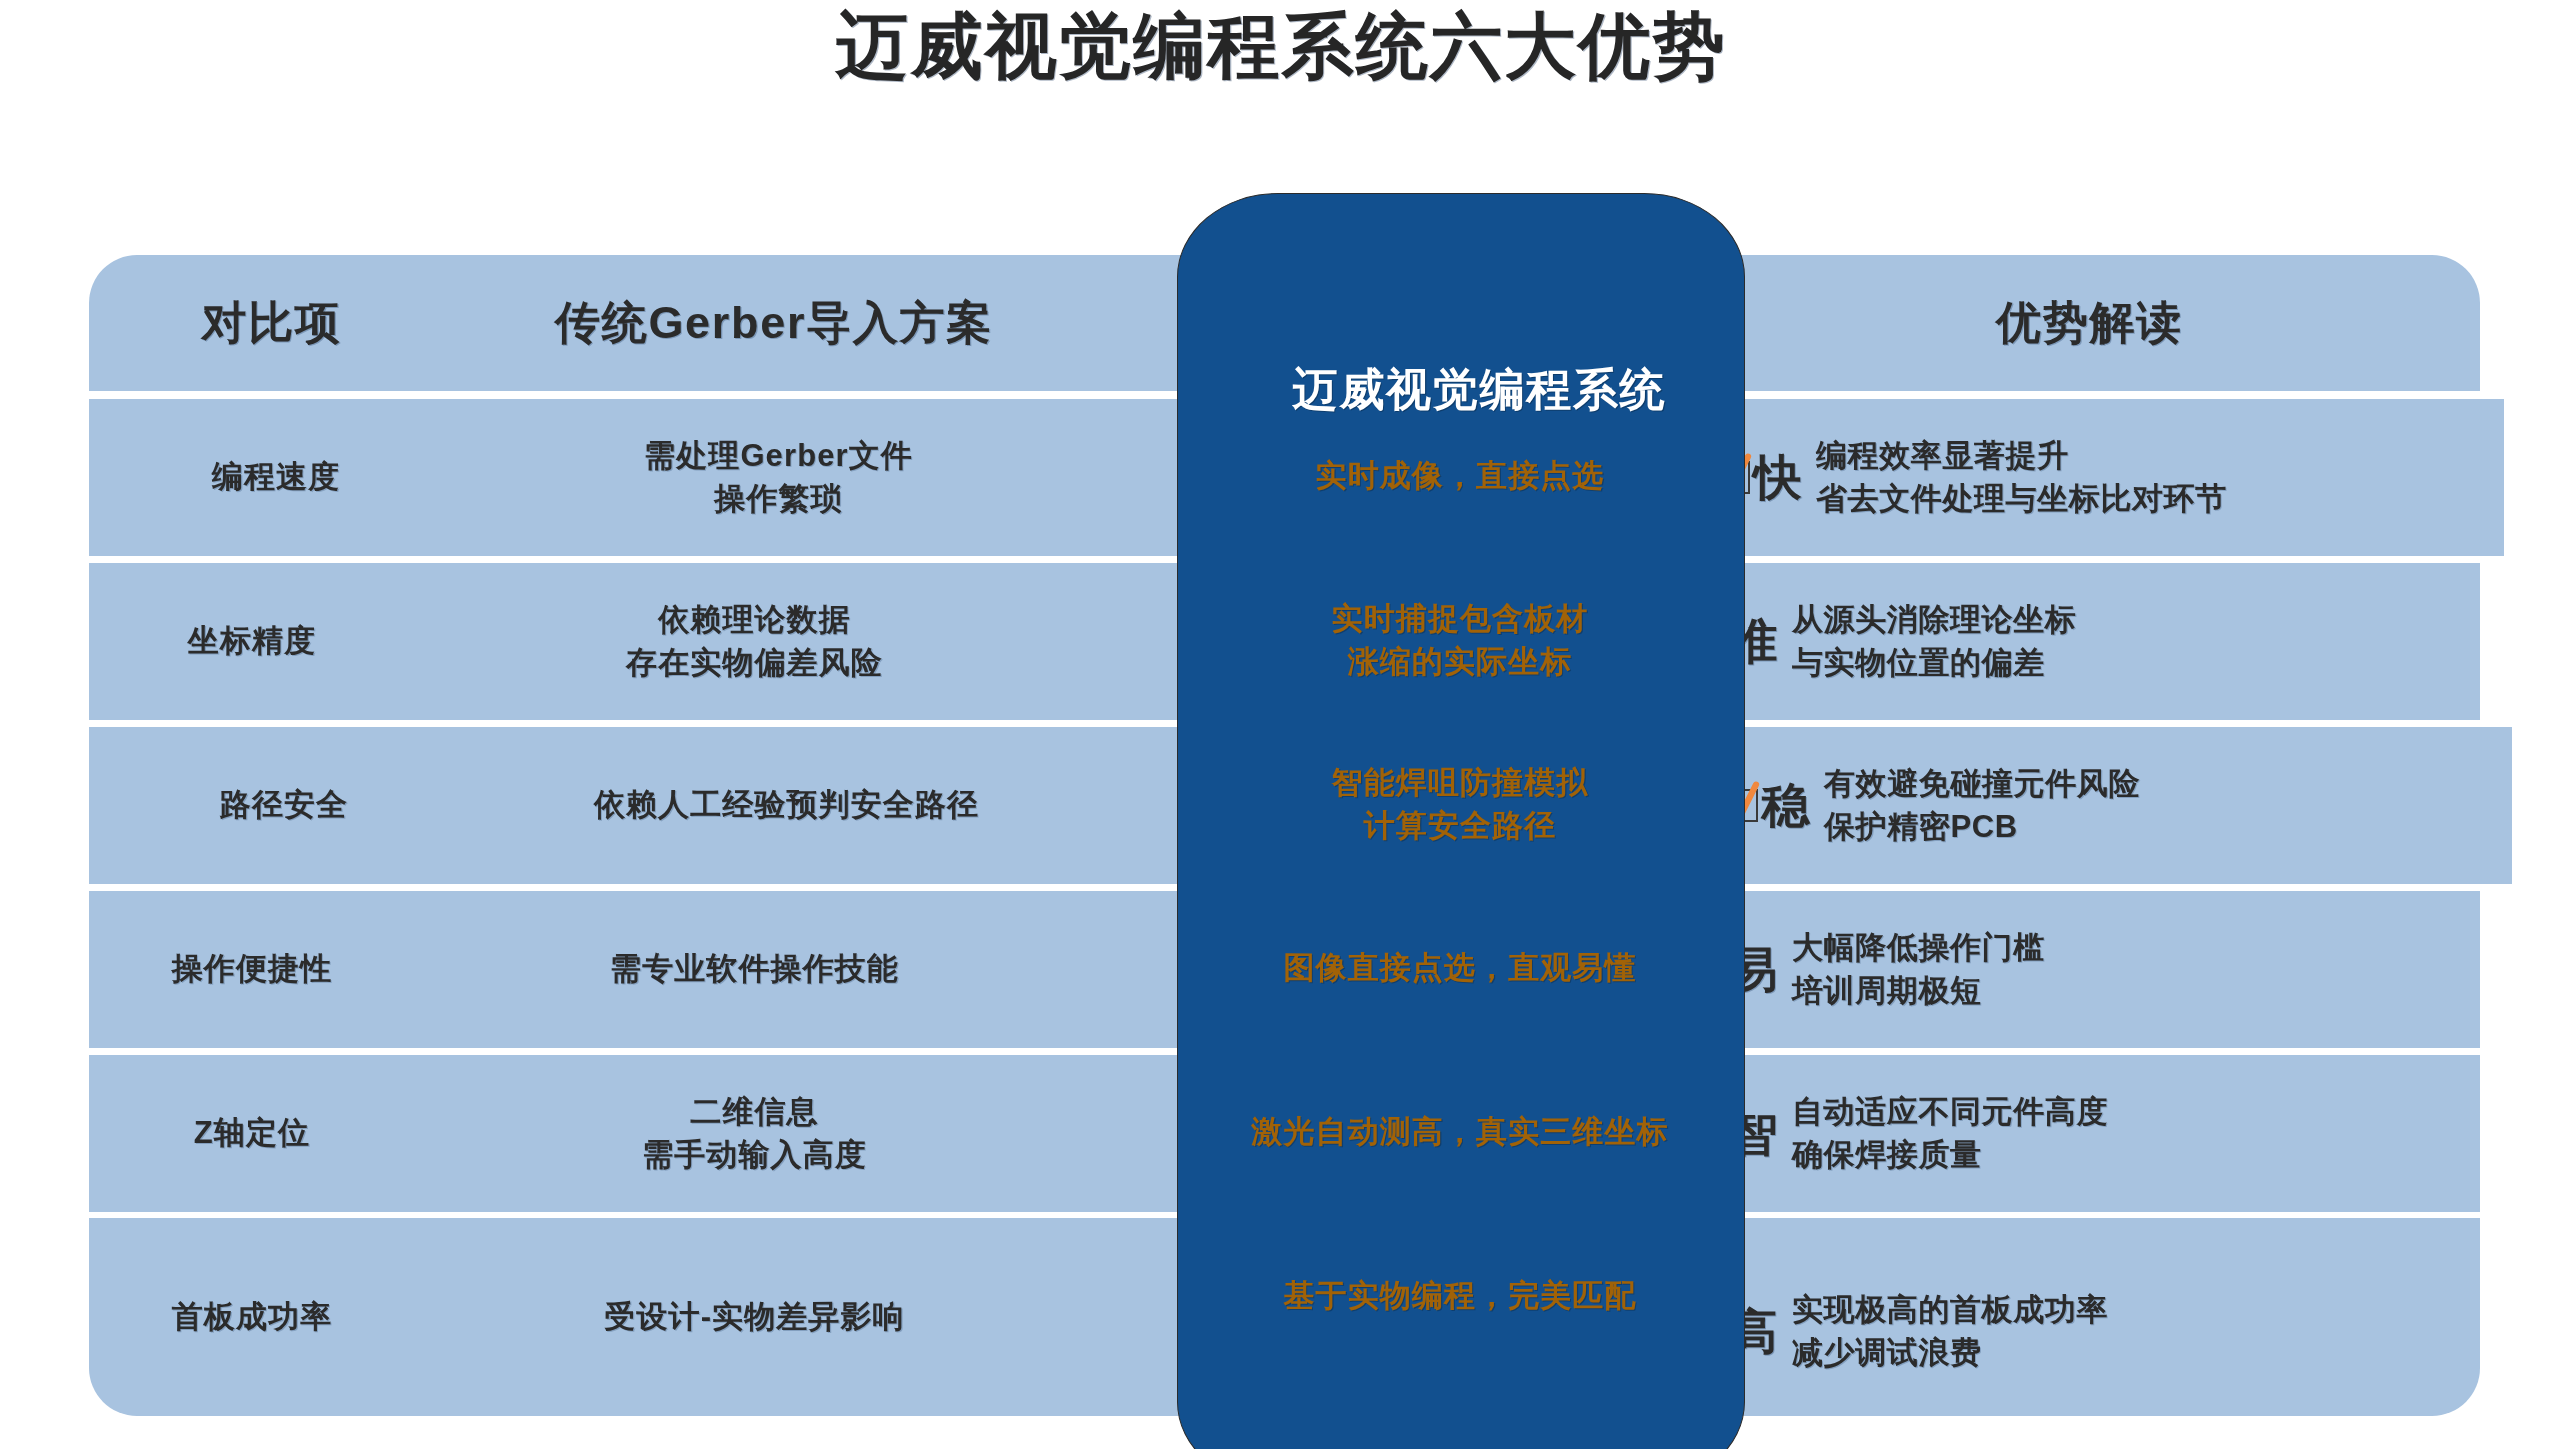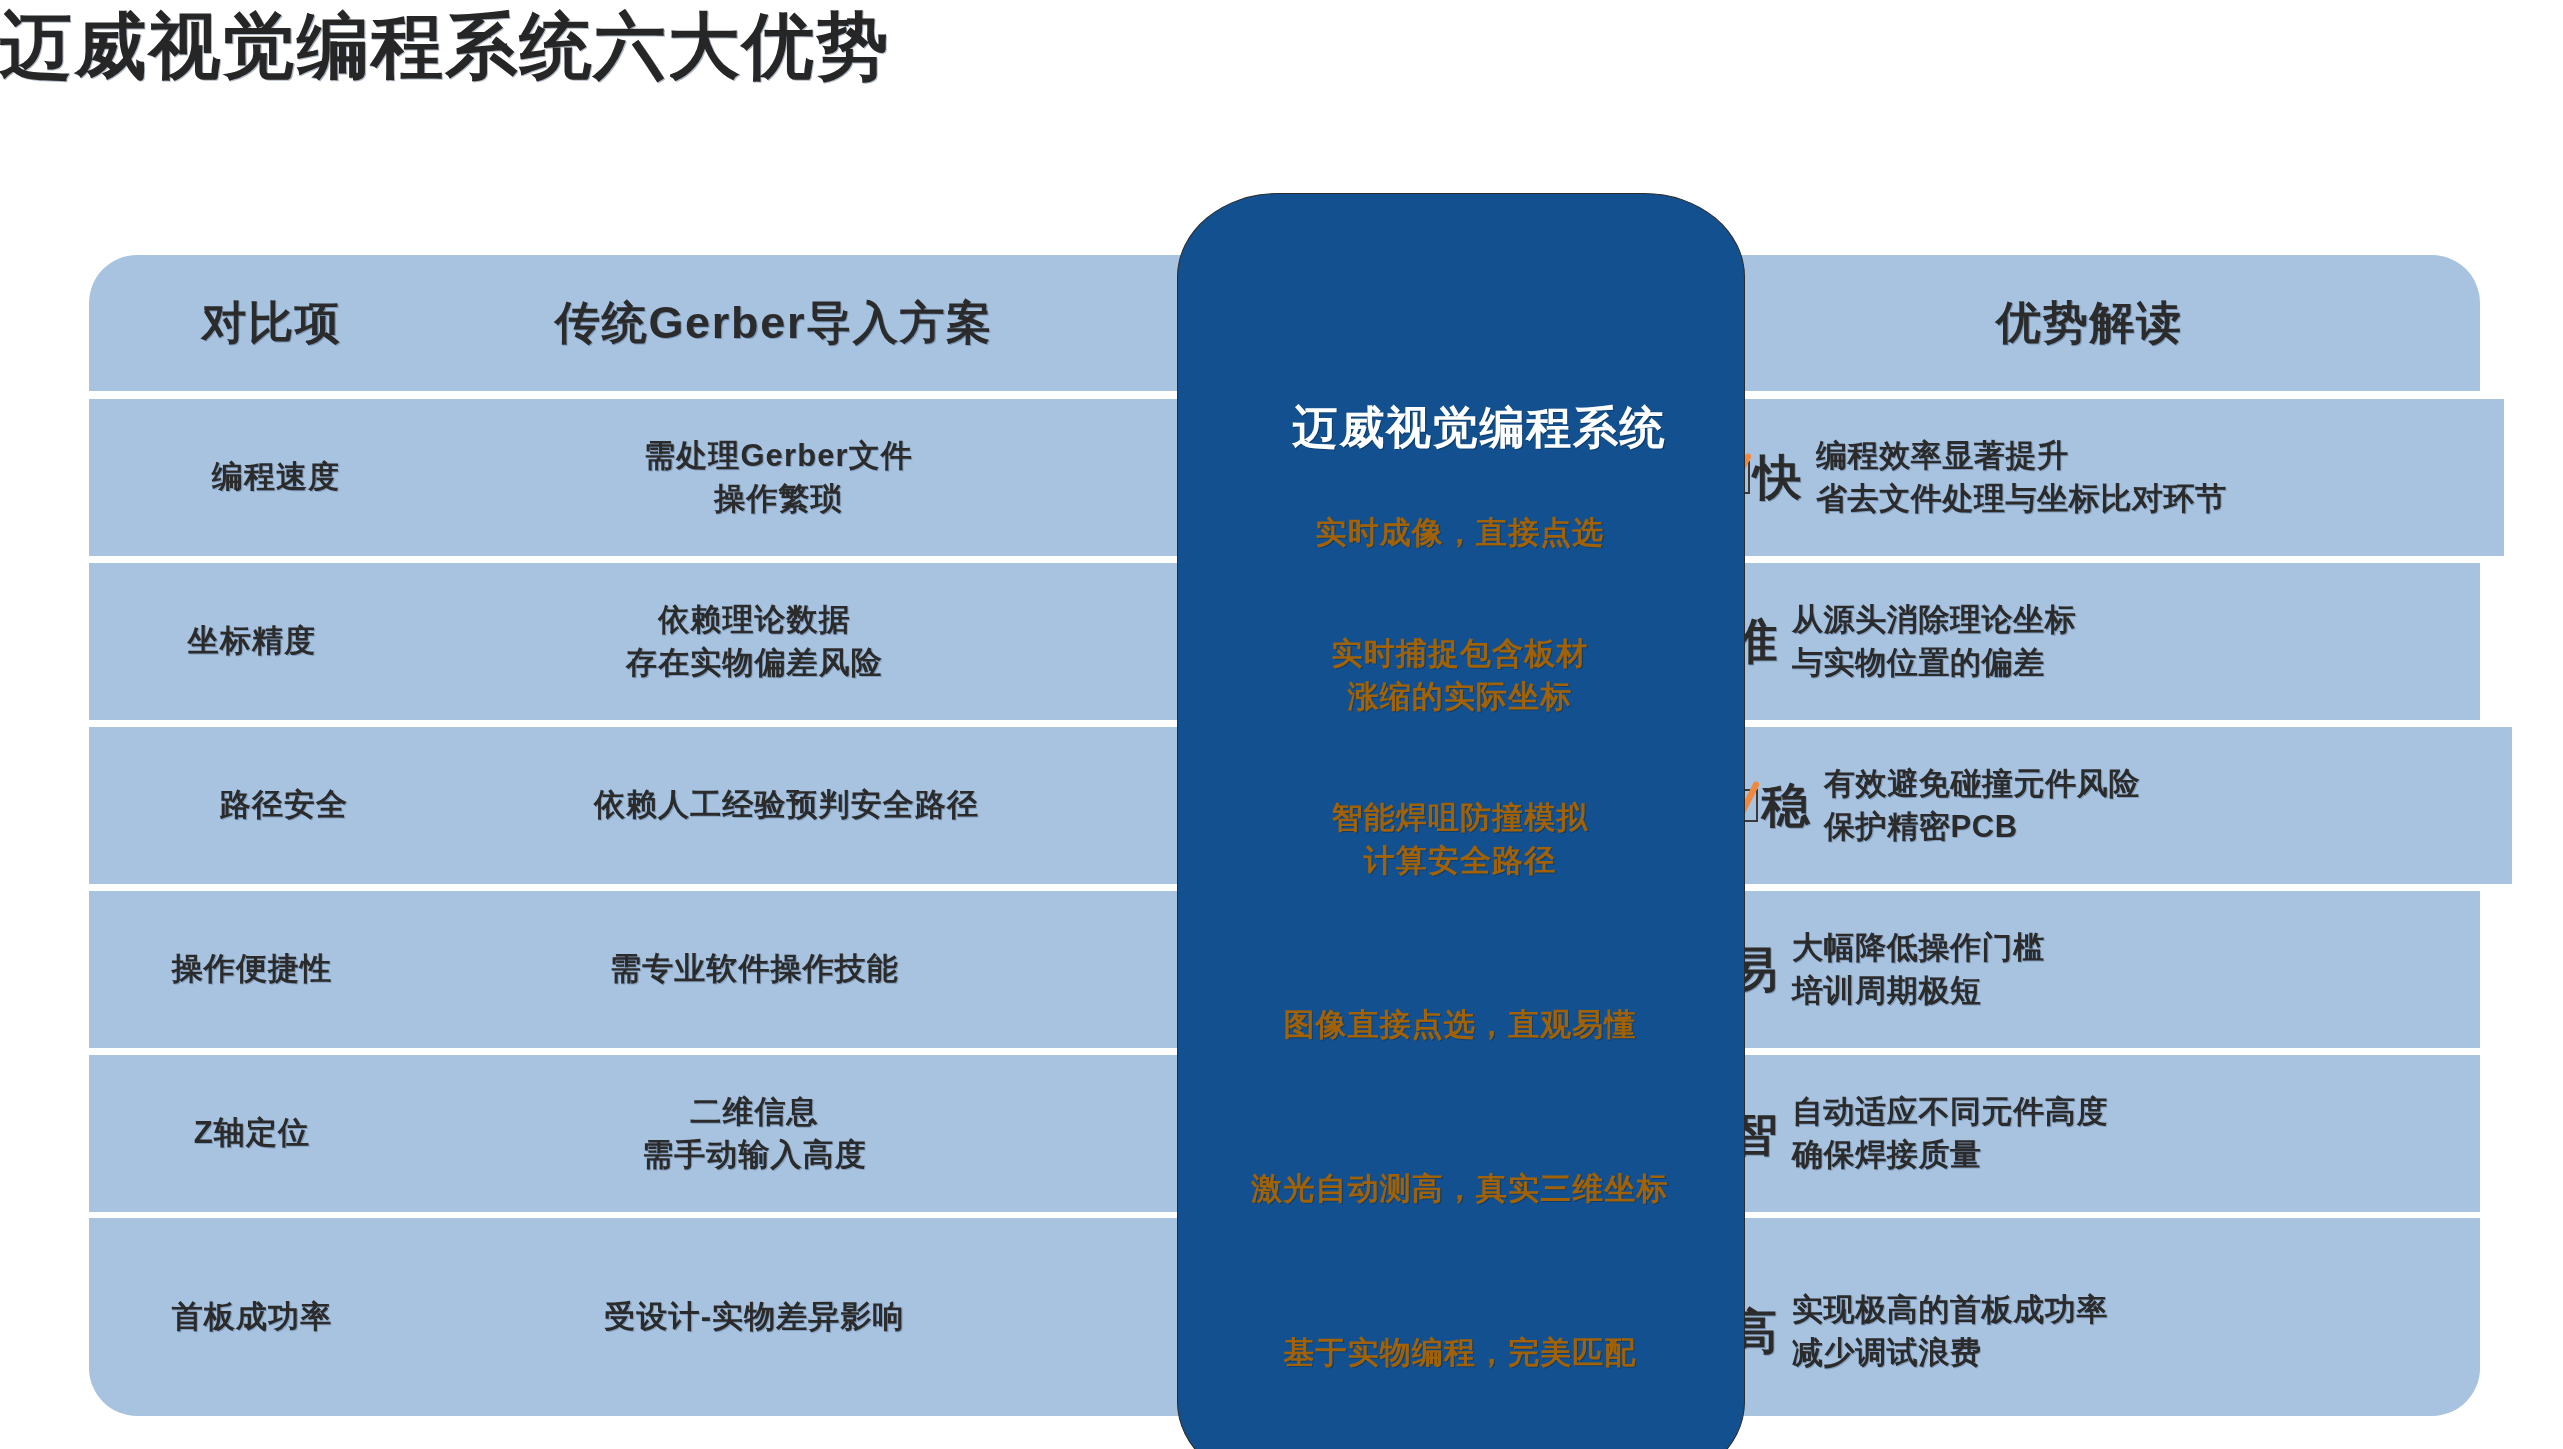--- a/index.html
+++ b/index.html
@@ -7,21 +7,21 @@
     width:2563px;height:1450px;
     background:#ffffff;
     font-family:"Liberation Sans","DejaVu Sans",sans-serif;
     overflow:hidden;
     position:relative;
   }
   
   #page-title{
     position:absolute;
     left:0;top:4.5px;width:2563px;
-    text-align:left;
+    text-align:center;
     font-size:72px;
     font-weight:bold;
     color:#262626;
     letter-spacing:2.2px;
     line-height:1.15;
     text-shadow:1.1px 1.1px 0 rgba(20,50,90,.35);
   }
   
   #table{
     position:absolute;
@@ -89,21 +89,21 @@
     position:absolute;
     left:1088px;top:-62px;
     width:566px;height:1291px;
     z-index:6;
     pointer-events:none;
   }
 
   
   .dk{
     position:absolute;left:0;width:100%;
-    display:flex;align-items:flex-end;justify-content:center;
+    display:flex;align-items:center;justify-content:center;
     text-align:center;
     z-index:7;
   }
 
   
   .adv{display:flex;align-items:center;gap:0px;}
   .adv-badge{display:flex;align-items:center;flex:0 0 auto;margin-right:14.6px;}
   .chk{
     width:29px;height:29px;
     border:2.2px solid #3a3a3a;

